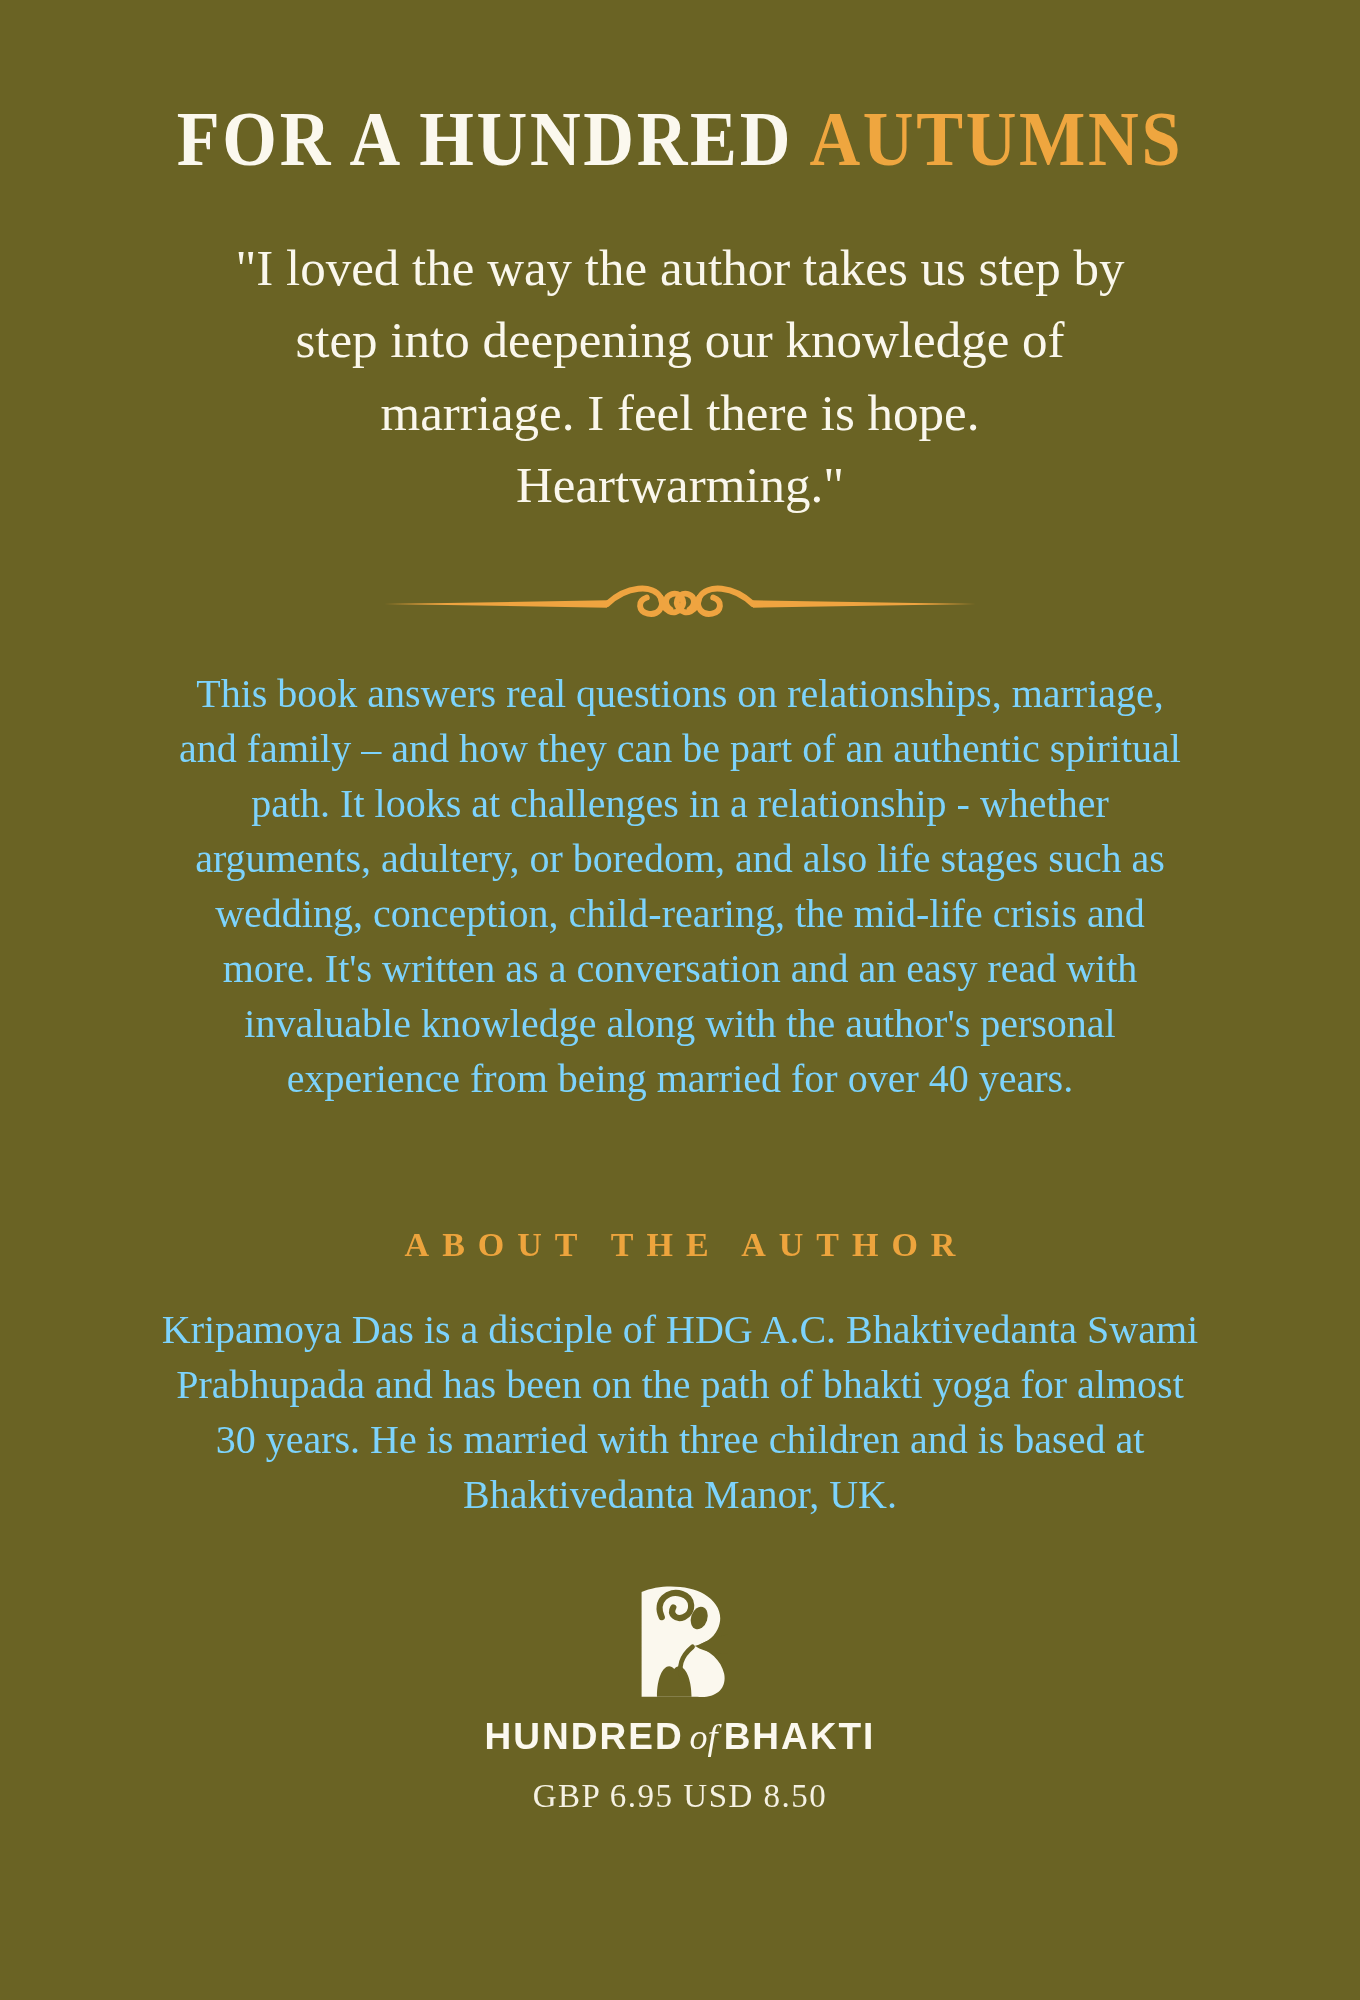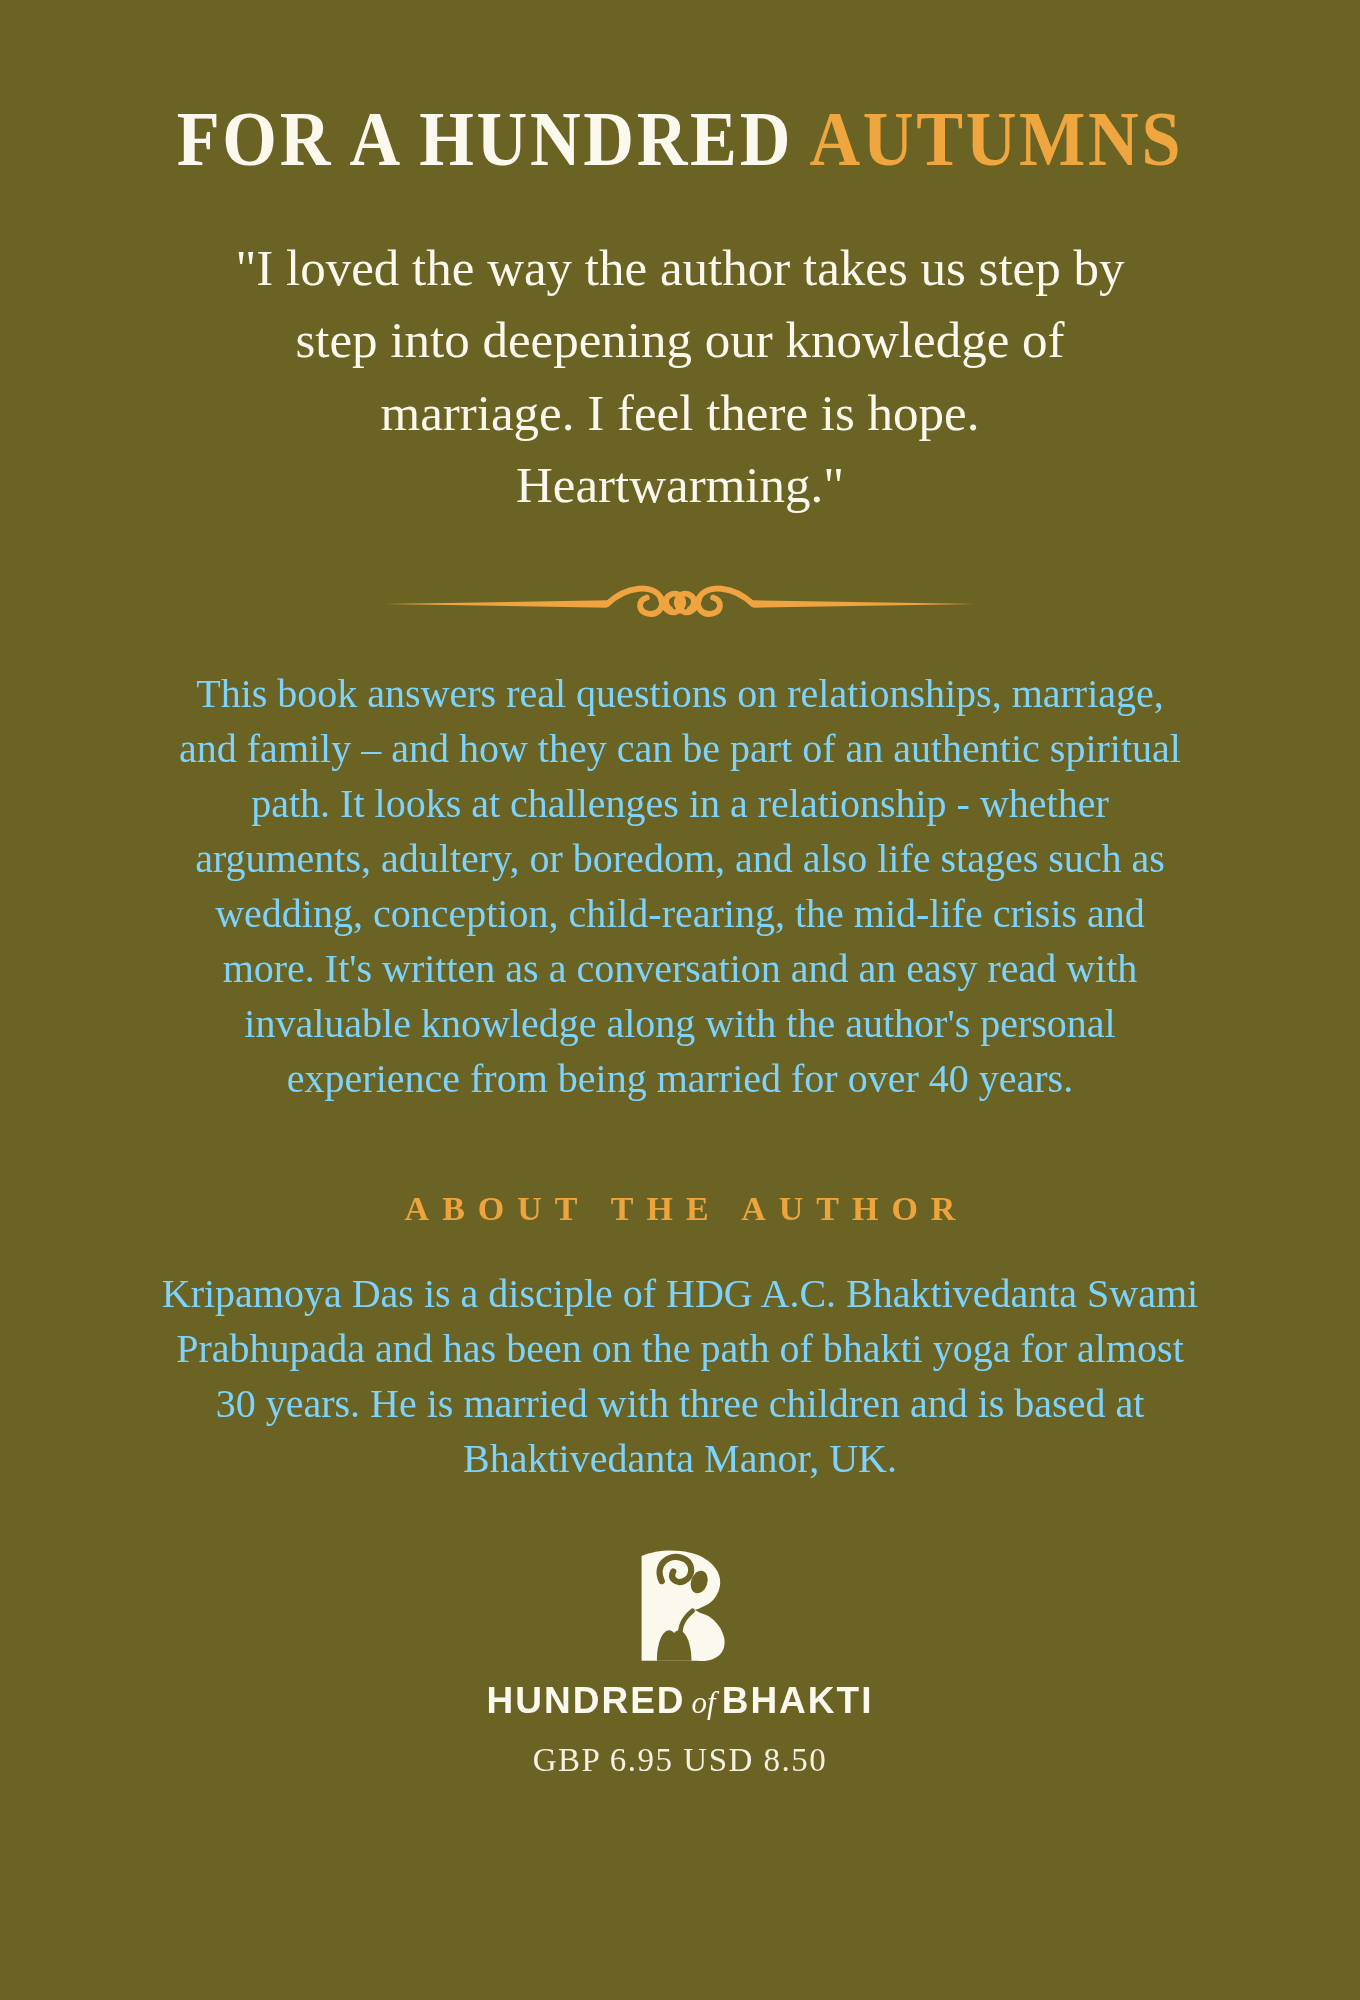--- a/index.html
+++ b/index.html
@@ -49,38 +49,38 @@
     text-indent:13px;
   }
   .body-text{
     margin:38px auto 0;
     max-width:1210px;
     font-size:40px;
     line-height:1.375;
     color:#7dd3fc;
     white-space:pre-line;
   }
-  .author-heading{margin-top:84px;font-family:Liberation Serif, serif;}
+  .author-heading{margin-top:120px;font-family:Liberation Serif, serif;}
   .logo-wrap{
     margin:62px auto 0;
     width:96px;height:118px;
   }
   .publisher-name{
     margin:14px 0 0;
     font-family:"Liberation Sans", sans-serif;
     font-weight:bold;
     font-size:37px;
     letter-spacing:2px;
     color:#FBF8EE;
   }
   .publisher-name .of{
     font-family:"Liberation Serif", serif;
     font-style:italic;
     font-weight:normal;
-    font-size:31px;
+    font-size:36px;
     letter-spacing:0;
     margin:0 6px;
   }
   .price{
     margin:20px 0 0;
     font-size:33px;
     letter-spacing:1.5px;
     color:#F5F1E2;
   }
 </style>

